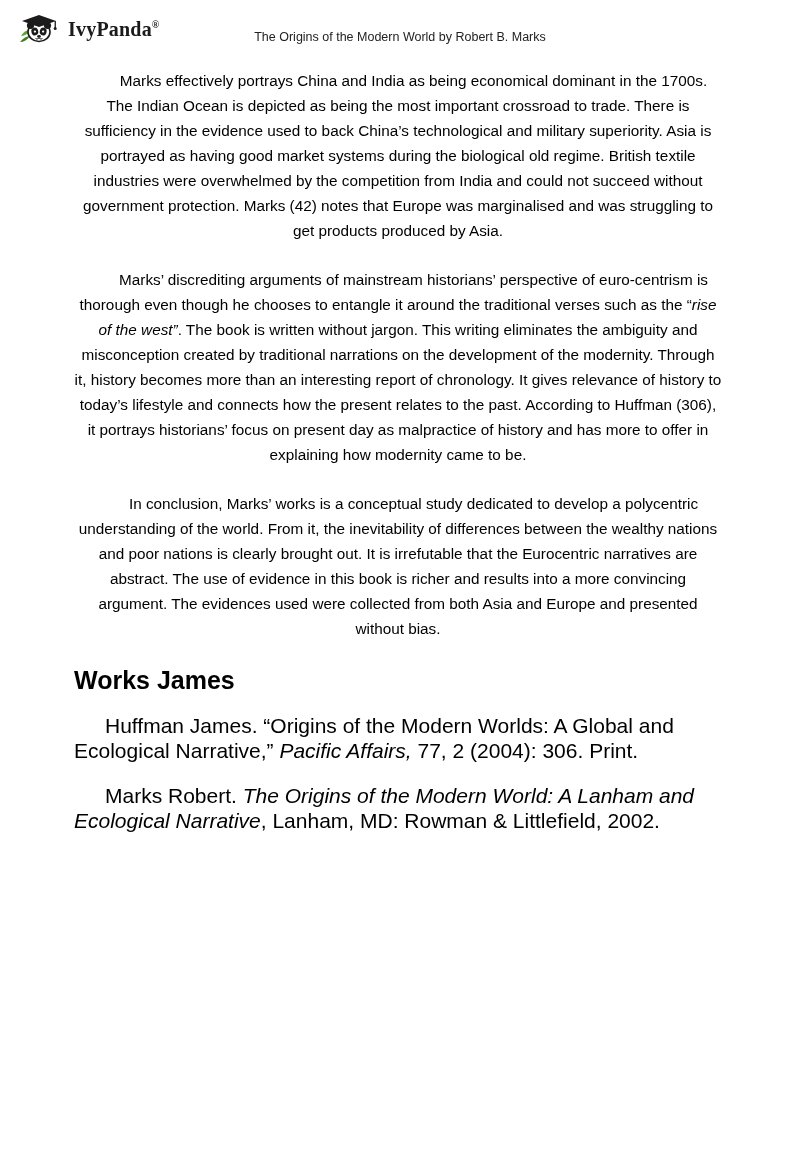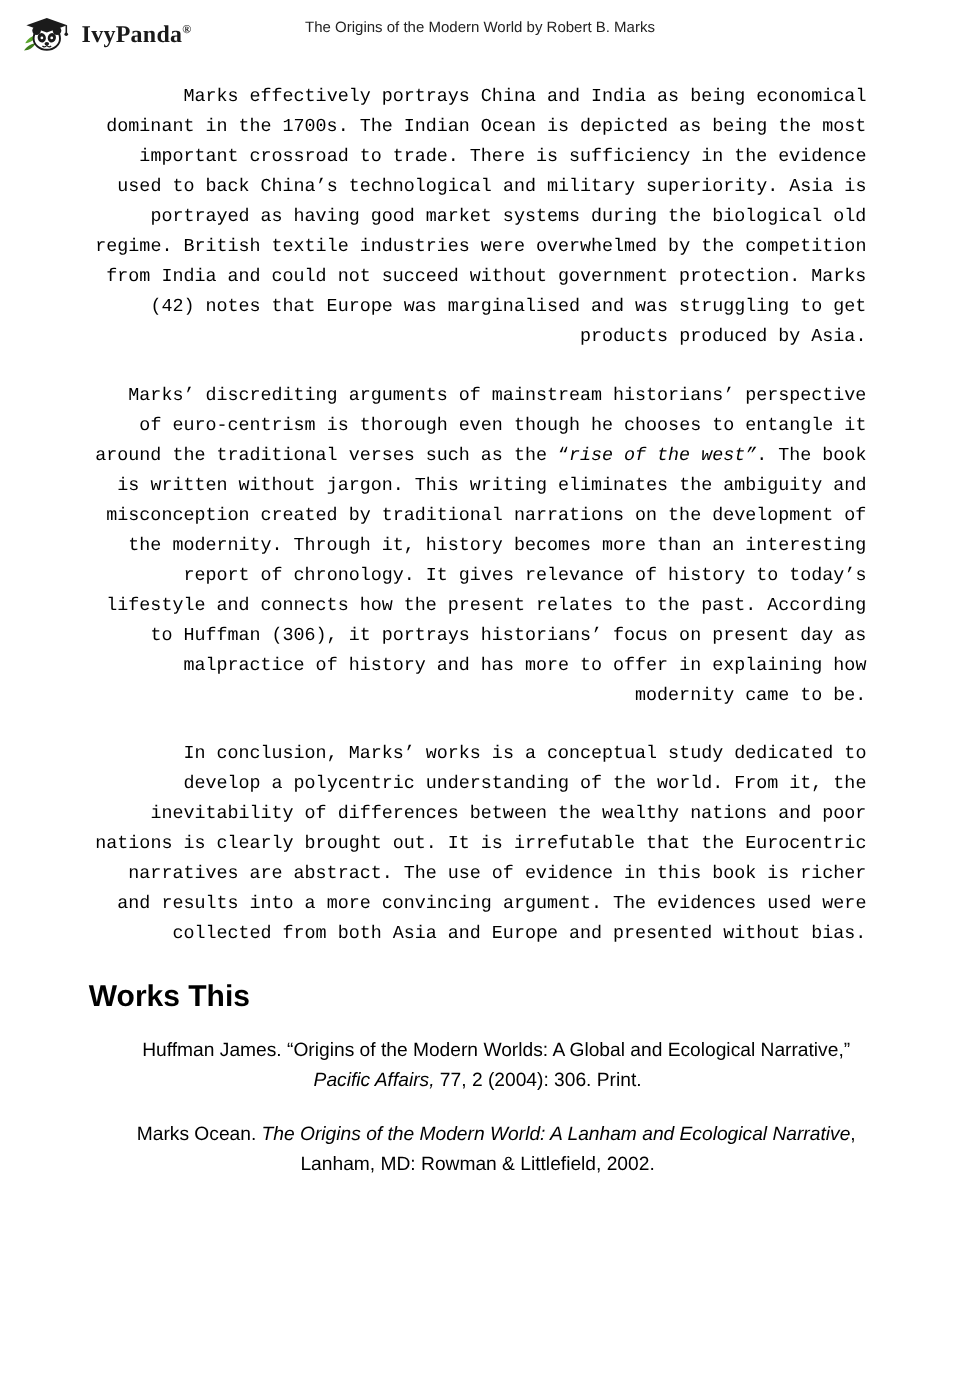--- a/index.html
+++ b/index.html
@@ -57,57 +57,55 @@
   }
   .brand-text .reg {
     font-size: 10px;
     vertical-align: super;
     font-weight: bold;
   }
   .header-title {
     position: absolute;
     left: 0;
     right: 0;
-    top: 16px;
+    top: 30px;
     text-align: center;
     font-size: 12.5px;
     color: #222222;
   }
   
   .content {
     position: absolute;
     left: 74px;
     top: 68px;
     width: 648px;
   }
   p.para {
     margin: 0 0 24px 0;
     font-size: 15.3px;
     line-height: 25px;
-    text-align: right;
+    text-align: center;
     text-indent: 31px;
     color: #000000;
-    font-family: Liberation Mono, monospace;
   }
   p.para.last {
   }
   h2.works-cited {
     font-size: 25px;
     font-weight: bold;
     margin: 0 0 18px 0;
     line-height: 30px;
     color: #000000;
   }
   p.ref {
     margin: 0 0 20px 0;
-    font-size: 16px;
+    font-size: 21px;
     line-height: 25px;
     text-indent: 31px;
     color: #000000;
-    text-align: center;
   }
   em { font-style: italic; }
   
   .footer-url {
     position: absolute;
     left: 0;
     right: 22px;
     bottom: 28px;
     text-align: right;
     font-size: 11.5px;
@@ -154,22 +152,22 @@
   </div>
 
   <div class="content">
 
     <p class="para">Marks effectively portrays China and India as being economical dominant in the 1700s. The Indian Ocean is depicted as being the most important crossroad to trade. There is sufficiency in the evidence used to back China’s technological and military superiority. Asia is portrayed as having good market systems during the biological old regime. British textile industries were overwhelmed by the competition from India and could not succeed without government protection. Marks (42) notes that Europe was marginalised and was struggling to get products produced by Asia.</p>
 
     <p class="para"><span>Marks’ discrediting arguments of mainstream historians’ perspective of euro-centrism is thorough even though he chooses to entangle it around the traditional verses such as the “</span><em>rise of the west”</em><span>. The book is written without jargon. This writing eliminates the ambiguity and misconception created by traditional narrations on the development of the modernity. Through it, history becomes more than an interesting report of chronology. It gives relevance of history to today’s lifestyle and connects how the present relates to the past. According to Huffman (306), it portrays historians’ focus on present day as malpractice of history and has more to offer in explaining how modernity came to be.</span></p>
 
     <p class="para last">In conclusion, Marks’ works is a conceptual study dedicated to develop a polycentric understanding of the world. From it, the inevitability of differences between the wealthy nations and poor nations is clearly brought out. It is irrefutable that the Eurocentric narratives are abstract. The use of evidence in this book is richer and results into a more convincing argument. The evidences used were collected from both Asia and Europe and presented without bias.</p>
 
-    <h2 class="works-cited">Works This</h2>
+    <h2 class="works-cited">Works James</h2>
 
     <p class="ref"><span>Huffman James. “Origins of the Modern Worlds: A Global and Ecological Narrative,” </span><em>Pacific Affairs,</em><span> 77, 2 (2004): 306. Print.</span></p>
 
-    <p class="ref"><span>Marks Ocean. </span><em>The Origins of the Modern World: A Lanham and Ecological Narrative</em><span>, Lanham, MD: Rowman &amp; Littlefield, 2002.</span></p>
+    <p class="ref"><span>Marks Robert. </span><em>The Origins of the Modern World: A Lanham and Ecological Narrative</em><span>, Lanham, MD: Rowman &amp; Littlefield, 2002.</span></p>
 
   </div>
 
 
 </div>
 
 </body></html>

